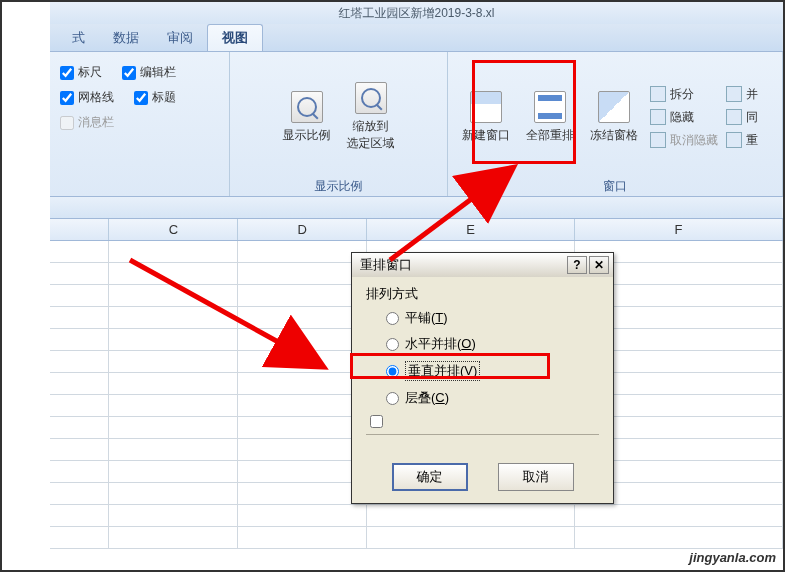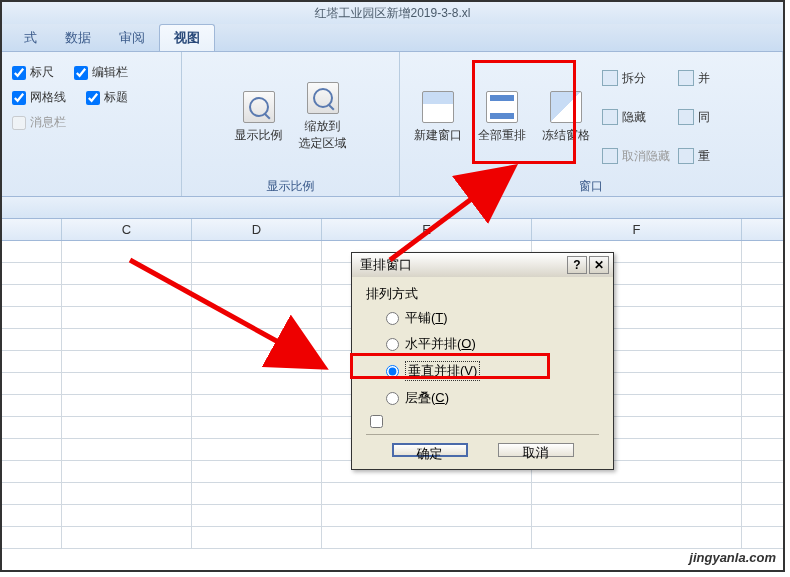--- a/index.html
+++ b/index.html
@@ -1,17 +1,17 @@
 <!DOCTYPE html>
 <html><head>
   <meta charset="utf-8">
   <style>
     * { margin: 0; padding: 0; box-sizing: border-box; font-family: "Microsoft YaHei", sans-serif; }
     body { width: 790px; height: 577px; position: relative; overflow: hidden; background: #fff; }
-    .border-frame { position: absolute; top: 0; left: 0; right: 5px; bottom: 5px; border: 2px solid #333; }
+    .border-frame { position: absolute; top: 0; left: 0; right: 5px; bottom: 5px; border: 2px solid #333; padding-left: 48px; }
     
     .titlebar { height: 22px; background: linear-gradient(to bottom, #e8f0fa, #d6e5f5); text-align: center; font-size: 12px; line-height: 22px; color: #4a5a6a; }
     
     .tabbar { height: 28px; background: linear-gradient(to bottom, #dbe7f5, #c9dcf2); border-bottom: 1px solid #a0b8d8; display: flex; align-items: flex-end; padding-left: 8px; }
     .tab { padding: 4px 14px; font-size: 13px; color: #3a5a8a; cursor: pointer; }
     .tab.active { background: linear-gradient(to bottom, #f5f9fe, #eaf2fb); border: 1px solid #a0b8d8; border-bottom: none; border-radius: 3px 3px 0 0; color: #2a4a7a; font-weight: bold; }
     
     .ribbon { height: 145px; background: linear-gradient(to bottom, #eaf2fb, #dde9f7); border-bottom: 1px solid #a0b8d8; display: flex; }
     .group { border-right: 1px solid #b8cce0; display: flex; flex-direction: column; padding: 6px 6px 0 6px; }
     .group-body { flex: 1; display: flex; }
@@ -25,21 +25,21 @@
     .big-btn { display: flex; flex-direction: column; align-items: center; justify-content: center; padding: 4px 8px; gap: 4px; font-size: 12px; color: #333; cursor: pointer; }
     .big-icon { width: 32px; height: 32px; background: linear-gradient(to bottom, #fafafa, #e0e0e0); border: 1px solid #999; border-radius: 2px; position: relative; }
     .big-icon.zoom::after { content: ""; position: absolute; width: 16px; height: 16px; border: 2px solid #5a7ab0; border-radius: 50%; top: 5px; left: 5px; }
     .big-icon.zoom::before { content: ""; position: absolute; width: 8px; height: 2px; background: #5a7ab0; bottom: 5px; right: 3px; transform: rotate(45deg); }
     .big-icon.window { background: linear-gradient(to bottom, #c8dcf5 40%, #fff 40%); }
     .arrange-icon { background: #fff; }
     .arrange-icon::before { content: ""; position: absolute; top: 3px; left: 3px; right: 3px; height: 6px; background: #5a8ad0; }
     .arrange-icon::after { content: ""; position: absolute; bottom: 3px; left: 3px; right: 3px; height: 6px; background: #5a8ad0; }
     .freeze-icon { background: linear-gradient(135deg, #c8dcf5 50%, #fff 50%); }
     
-    .small-btns { display: flex; flex-direction: column; gap: 22px; padding: 6px 4px; justify-content: center; }
+    .small-btns { display: flex; flex-direction: column; gap: 6px; padding: 6px 4px; justify-content: center; }
     .small-btn { display: flex; align-items: center; gap: 4px; font-size: 12px; color: #333; cursor: pointer; white-space: nowrap; }
     .small-icon { width: 16px; height: 16px; background: #dde9f7; border: 1px solid #8ab; }
     
     .red-box1 { position: absolute; top: 60px; left: 472px; width: 104px; height: 104px; border: 3px solid #e00; z-index: 5; pointer-events: none; }
     
     .formula-bar { height: 22px; background: linear-gradient(to bottom, #e8f0fa, #d6e5f5); border-bottom: 1px solid #a0b8d8; }
     
     .sheet { position: relative; height: 350px; }
     .col-headers { display: flex; height: 22px; background: linear-gradient(to bottom, #f0f5fc, #dde9f7); border-bottom: 1px solid #a0b8d8; }
     .col-h { border-right: 1px solid #b8cce0; text-align: center; font-size: 13px; line-height: 22px; color: #333; }
@@ -53,21 +53,21 @@
     .dlg-title-btn { width: 20px; height: 18px; background: linear-gradient(to bottom, #f8f8f8, #d8d4c8); border: 1px solid #888; font-size: 12px; line-height: 16px; text-align: center; cursor: pointer; font-weight: bold; }
     .dlg-body { padding: 8px 14px; font-size: 13px; }
     .fieldset-label { margin-bottom: 6px; }
     .radios { padding-left: 20px; display: flex; flex-direction: column; gap: 8px; margin-bottom: 8px; }
     .radio { display: flex; align-items: center; gap: 6px; }
     .radio input { width: 13px; height: 13px; }
     .red-box2 { position: absolute; border: 3px solid #e00; width: 200px; height: 26px; pointer-events: none; }
     .checkbox-row { display: flex; align-items: center; gap: 6px; padding-left: 4px; margin-bottom: 6px; }
     .dlg-hr { border: none; border-top: 1px solid #aca899; margin: 4px 0 8px 0; }
     .dlg-btns { display: flex; justify-content: center; gap: 30px; padding-bottom: 4px; }
-    .dlg-btn { width: 76px; height: 14px; background: linear-gradient(to bottom, #fff, #e8e4d8); border: 1px solid #888; font-size: 13px; cursor: pointer; }
+    .dlg-btn { width: 76px; height: 28px; background: linear-gradient(to bottom, #fff, #e8e4d8); border: 1px solid #888; font-size: 13px; cursor: pointer; margin-top: 20px; }
     .dlg-btn.default { border: 2px solid #4a6aaa; }
     
     .arrow { position: absolute; pointer-events: none; z-index: 4; }
     
     .watermark { position: absolute; bottom: 12px; right: 14px; text-align: right; z-index: 20; }
     .wm-top { font-size: 20px; font-weight: bold; color: #333; font-style: italic; text-shadow: 1px 1px 2px #fff; }
     .wm-check { color: #e00; font-size: 24px; }
     .wm-bot { font-size: 13px; font-weight: bold; font-style: italic; color: #333; text-shadow: 1px 1px 2px #fff; }
     
     u { text-decoration: underline; }

